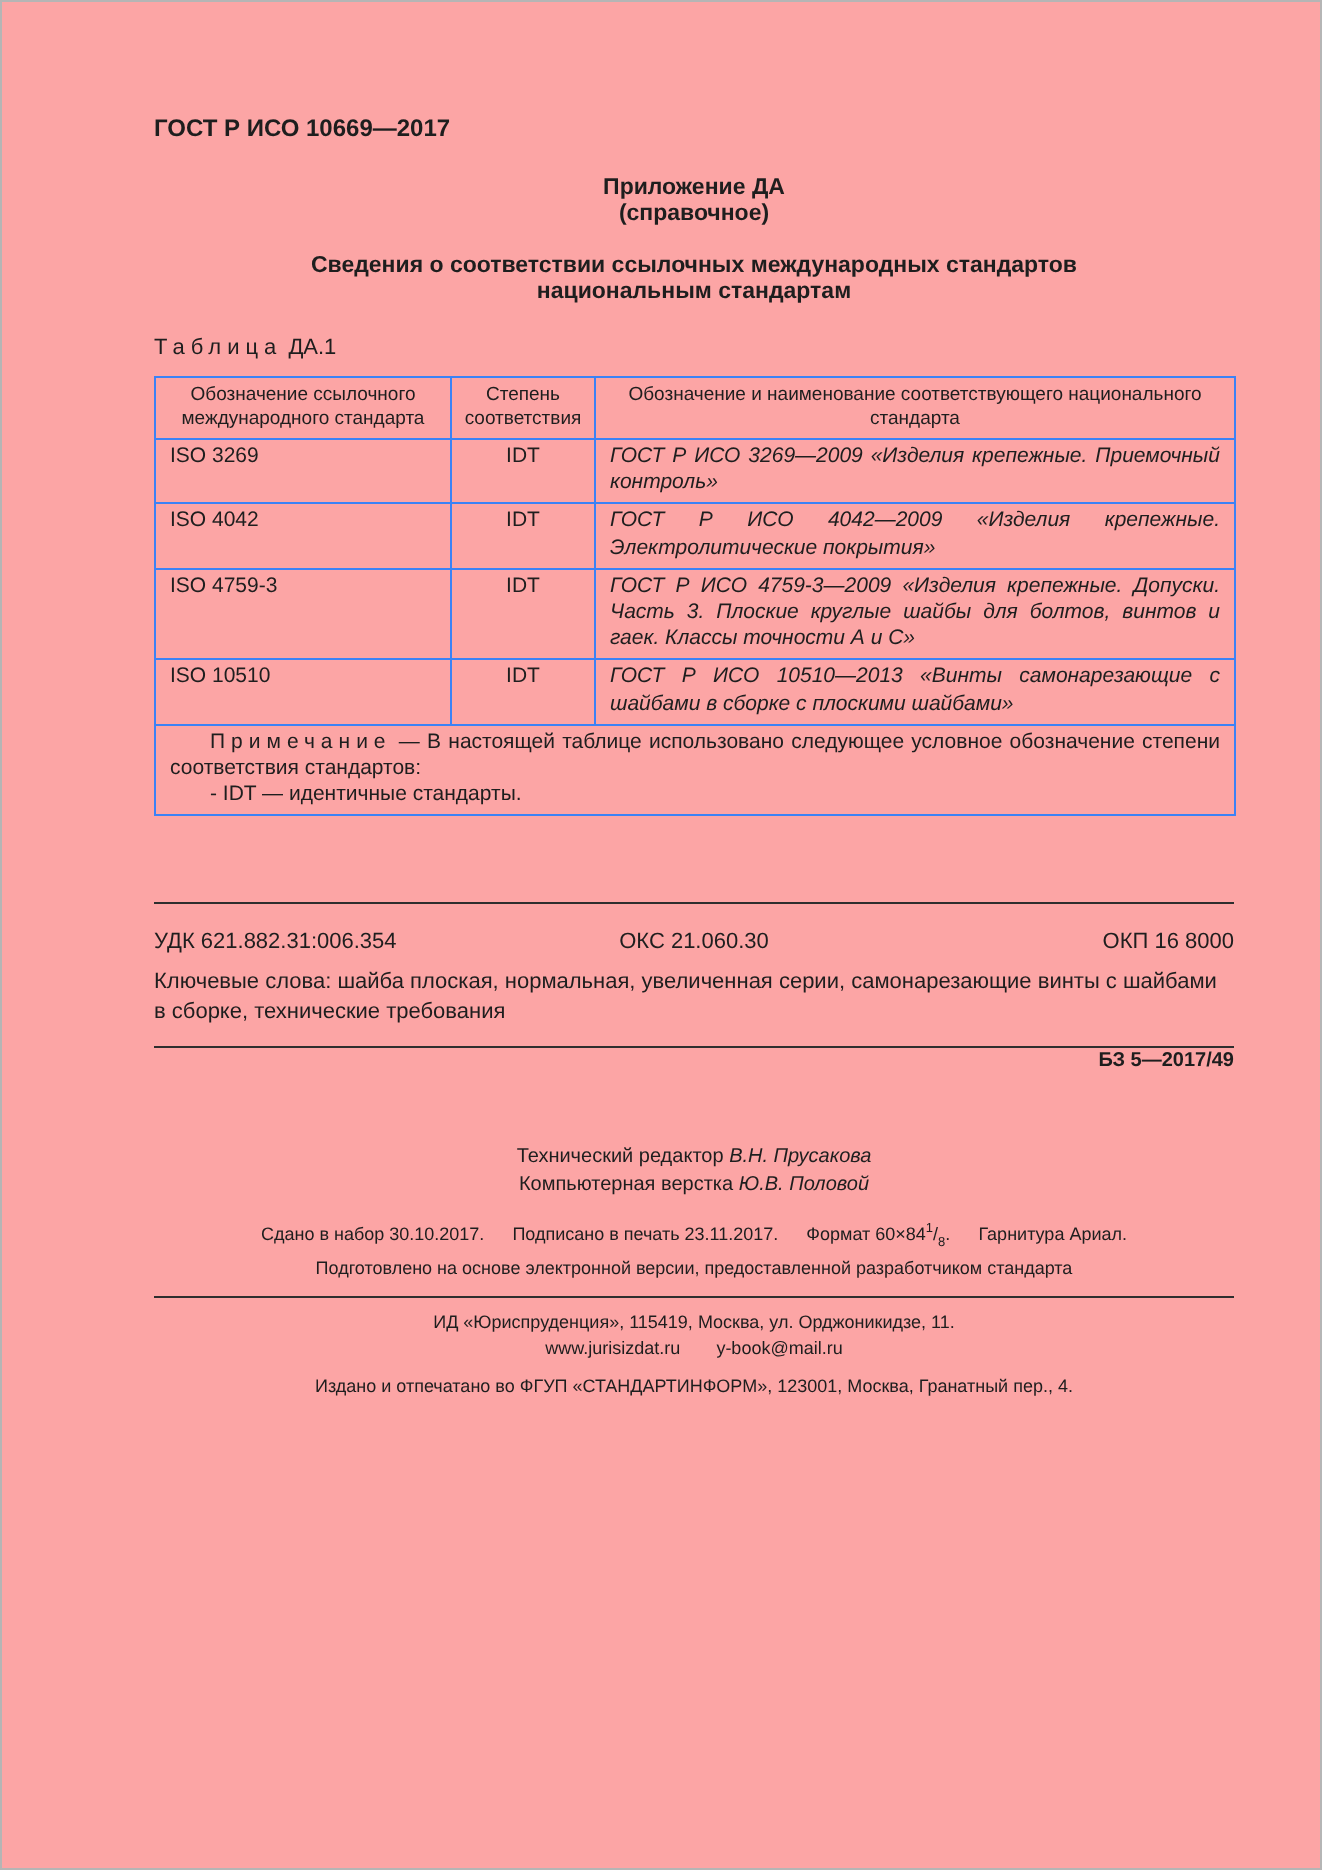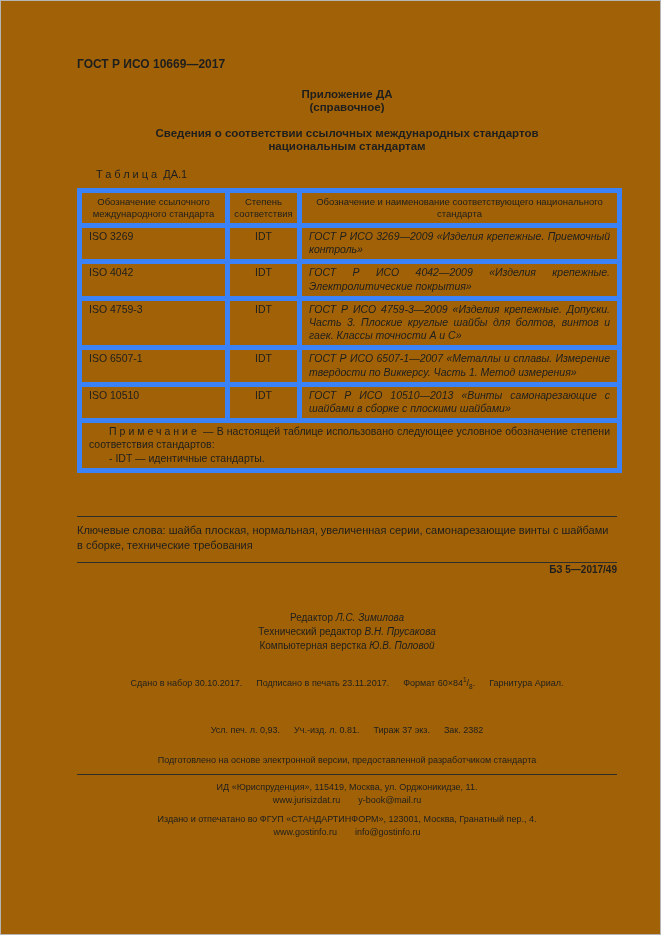--- a/index.html
+++ b/index.html
@@ -8,21 +8,21 @@
     background: #ffffff;
     font-family: "Liberation Sans", "DejaVu Sans", sans-serif;
     color: #1e1e1e;
   }
   .page {
     position: relative;
     width: 661px;
     height: 935px;
     box-sizing: border-box;
     border: 1px solid #b5b5b5;
-    background: #a16207;
+    background: #fca5a5;
     overflow: hidden;
   }
   .content {
     margin-left: 76px;
     width: 540px;
     padding-top: 56px;
   }
   .doc-number {
     font-size: 12px;
     line-height: 14px;
@@ -42,33 +42,32 @@
     line-height: 13px;
     font-weight: bold;
   }
   .table-label {
     margin-top: 15px;
     font-size: 11px;
     line-height: 13px;
   }
   .spaced {
     letter-spacing: 3px;
-    margin-left: 19px;
   }
   table.std {
     margin-top: 7px;
     width: 540px;
     border-collapse: collapse;
     table-layout: fixed;
   }
   table.std col.c1 { width: 148px; }
   table.std col.c2 { width: 72px; }
   table.std col.c3 { width: 320px; }
   table.std th, table.std td {
-    border: 5px solid #3b82f6;
+    border: 1px solid #3b82f6;
     box-sizing: border-box;
   }
   table.std th {
     font-weight: normal;
     font-size: 9.5px;
     line-height: 12px;
     text-align: center;
     vertical-align: middle;
     padding: 3px 4px;
   }
@@ -128,21 +127,21 @@
     font-size: 10px;
     line-height: 14px;
   }
   .credit-name { font-style: italic; }
   .imprint {
     margin-top: 7px;
     text-align: center;
     font-size: 9px;
     line-height: 13px;
   }
-  .imprint .seg { display: inline-block; margin: 17px 7px; }
+  .imprint .seg { display: inline-block; margin: 4px 7px; }
   .imprint sup, .imprint sub {
     font-size: 6.5px;
     line-height: 0;
   }
   .prepared {
     text-align: center;
     font-size: 9px;
     line-height: 13px;
   }
   .rule-3 { margin-top: 7px; }
@@ -198,66 +197,61 @@
           <td class="cell-ref">ISO 4042</td>
           <td class="cell-degree">IDT</td>
           <td class="cell-national">ГОСТ Р ИСО 4042—2009 «Изделия крепежные. Электролити­ческие покрытия»</td>
         </tr>
         <tr>
           <td class="cell-ref">ISO 4759-3</td>
           <td class="cell-degree">IDT</td>
           <td class="cell-national">ГОСТ Р ИСО 4759-3—2009 «Изделия крепежные. Допуски. Часть 3. Плоские круглые шайбы для болтов, винтов и гаек. Классы точности А и С»</td>
         </tr>
         <tr>
-          <td class="cell-ref">ISO 6507-1</td>
-          <td class="cell-degree">IDT</td>
-          <td class="cell-national">ГОСТ Р ИСО 6507-1—2007 «Металлы и сплавы. Измерение твердости по Виккерсу. Часть 1. Метод измерения»</td>
-        </tr>
-        <tr>
           <td class="cell-ref">ISO 10510</td>
           <td class="cell-degree">IDT</td>
           <td class="cell-national">ГОСТ Р ИСО 10510—2013 «Винты самонарезающие с шайба­ми в сборке с плоскими шайбами»</td>
         </tr>
         <tr>
           <td class="note-cell" colspan="3">
             <div class="note-p"><span class="note-label">Примечание</span> <span>— В настоящей таблице использовано следующее условное обозначение степени со­ответствия стандартов:</span></div>
             <div class="note-item">- IDT — идентичные стандарты.</div>
           </td>
         </tr>
       </tbody>
     </table>
 
     <div class="rule rule-1"></div>
 
+    <div class="udk-line">
+      <span>УДК 621.882.31:006.354</span>
+      <span class="mid">ОКС 21.060.30</span>
+      <span class="end">ОКП 16 8000</span>
+    </div>
 
     <p class="keywords">Ключевые слова: шайба плоская, нормальная, увеличенная серии, самонарезающие винты с шайбами в сборке, технические требования</p>
 
     <div class="rule rule-2"></div>
 
     <div class="bz">БЗ 5—2017/49</div>
 
     <div class="credits">
-      <div class="credit-line"><span>Редактор</span> <span class="credit-name">Л.С. Зимилова</span></div>
       <div class="credit-line"><span>Технический редактор</span> <span class="credit-name">В.Н. Прусакова</span></div>
       <div class="credit-line"><span>Компьютерная верстка</span> <span class="credit-name">Ю.В. Половой</span></div>
     </div>
 
     <div class="imprint">
       <div>
         <span class="seg">Сдано в набор 30.10.2017.</span><span class="seg">Подписано в печать 23.11.2017.</span><span class="seg"><span>Формат 60×84</span><sup>1</sup><span>/</span><sub>8</sub><span>.</span></span><span class="seg">Гарнитура Ариал.</span>
       </div>
-      <div>
-        <span class="seg">Усл. печ. л. 0,93.</span><span class="seg">Уч.-изд. л. 0.81.</span><span class="seg">Тираж 37 экз.</span><span class="seg">Зак. 2382</span>
-      </div>
       <div class="prepared">Подготовлено на основе электронной версии, предоставленной разработчиком стандарта</div>
     </div>
 
     <div class="rule rule-3"></div>
 
     <div class="publisher">
       <div>ИД «Юриспруденция», 115419, Москва, ул. Орджоникидзе, 11.</div>
       <div class="pair"><span>www.jurisizdat.ru</span><span>y-book@mail.ru</span></div>
       <div class="block-2">Издано и отпечатано во ФГУП «СТАНДАРТИНФОРМ», 123001, Москва, Гранатный пер., 4.</div>
-      <div class="pair"><span>www.gostinfo.ru</span><span>info@gostinfo.ru</span></div>
     </div>
 
   </div>
 </div>
 
 </body></html>

